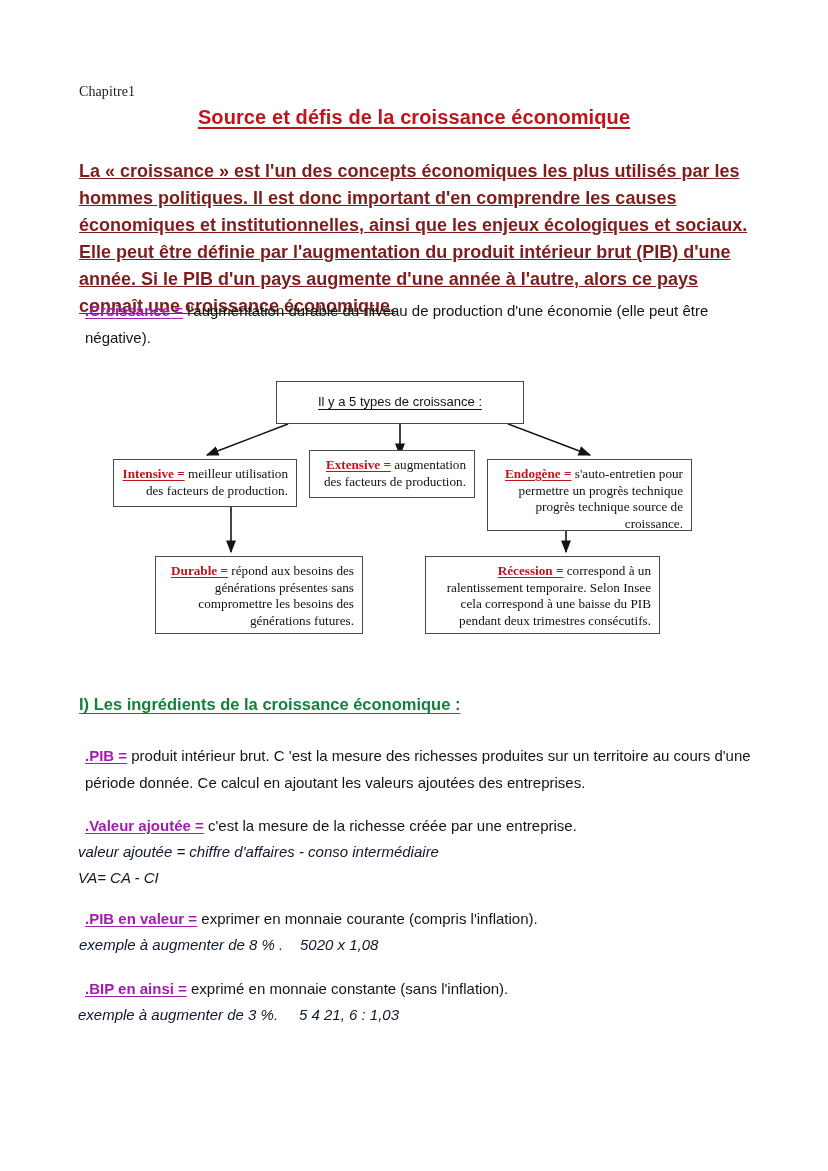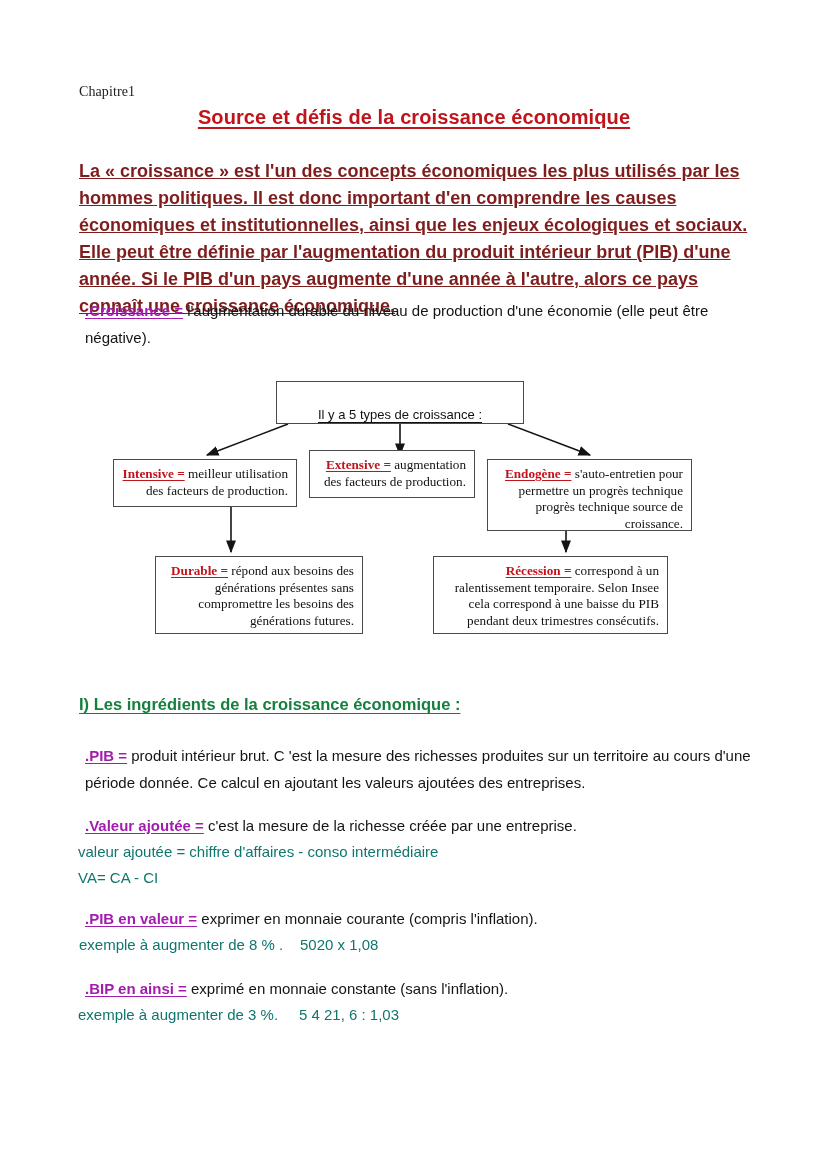--- a/index.html
+++ b/index.html
@@ -63,24 +63,25 @@
     line-height: 27px;
     color: #141414;
   }
   .def-block .term {
     color: #a21caf;
     font-weight: bold;
     text-decoration: underline;
     text-underline-offset: 2px;
   }
   .green-line {
-    color: #0f766e;
+    color: #0f172a;
     font-size: 15px;
     line-height: 26px;
     display: block;
+    font-style: italic;
   }
 
   .section-heading {
     position: absolute;
     left: 79px;
     top: 695px;
     font-size: 16.5px;
     font-weight: bold;
     color: #15803d;
     text-decoration: underline;
@@ -112,21 +113,21 @@
     color: #C0141B;
     font-weight: bold;
     text-decoration: underline;
     text-underline-offset: 1.5px;
   }
   .dbox.center-txt {
     font-family: "Liberation Sans", sans-serif;
     font-size: 13px;
     text-align: center;
     display: flex;
-    align-items: flex-end;
+    align-items: center;
     justify-content: center;
     padding: 0;
   }
   .dbox.center-txt span {
     text-decoration: underline;
     text-underline-offset: 2.5px;
   }
   svg.arrows {
     position: absolute;
     left: 0;
@@ -183,21 +184,21 @@
     </div>
 
     <div class="dbox" style="left:487px; top:459px; width:205px; height:72px;">
       <span class="term">Endogène =</span><span> s'auto-entretien pour permettre un progrès technique progrès technique source de croissance.</span>
     </div>
 
     <div class="dbox" style="left:155px; top:556px; width:208px; height:78px;">
       <span class="term">Durable =</span><span> répond aux besoins des générations présentes sans compromettre les besoins des générations futures.</span>
     </div>
 
-    <div class="dbox" style="left:425px; top:556px; width:235px; height:78px;margin-left:8px;">
+    <div class="dbox" style="left:425px; top:556px; width:235px; height:78px;">
       <span class="term">Récession =</span><span> correspond à un ralentissement temporaire. Selon Insee cela correspond à une baisse du PIB pendant deux trimestres consécutifs.</span>
     </div>
   </div>
 
   <div class="section-heading">I) Les ingrédients de la croissance économique :</div>
 
   <div class="def-block" style="left:85px; top:742px; width:668px;">
     <span class="term">.PIB =</span><span> produit intérieur brut. C 'est la mesure des richesses produites sur un territoire au cours d'une période donnée. Ce calcul en ajoutant les valeurs ajoutées des entreprises.</span>
   </div>
 

